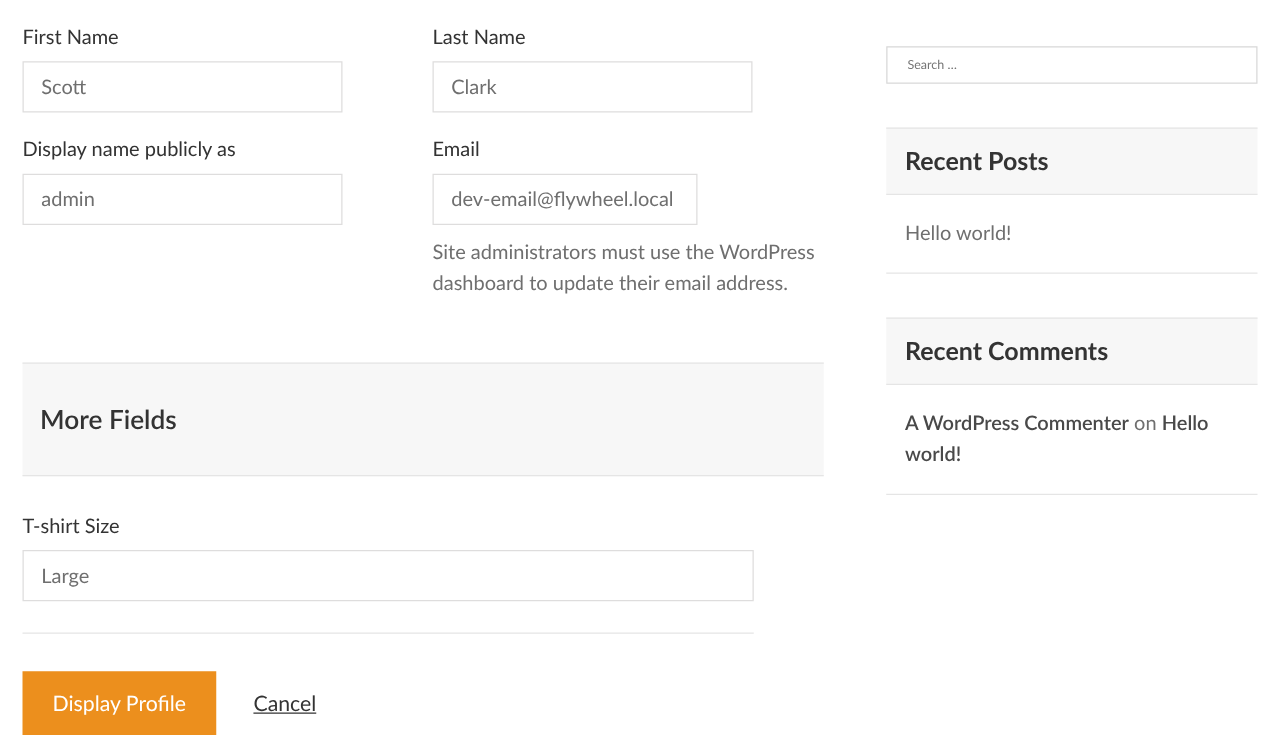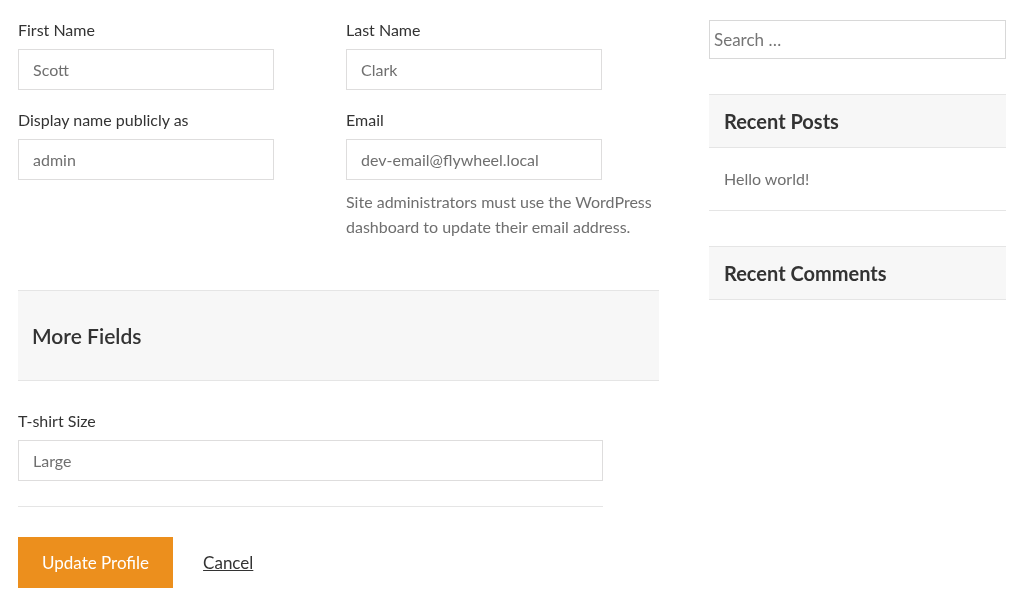--- a/index.html
+++ b/index.html
@@ -102,26 +102,26 @@
     }
     .cancel-link {
       color: #333333;
       text-decoration: underline;
       font-size: 17px;
       cursor: pointer;
     }
     
     .search-input {
       width: 100%;
-      padding: 8px 4px;
-      font-size: 17px;
+      padding: 8px 16px;
+      font-size: 10px;
       border: 1px solid #d8d8d8;
       color: #9a9a9a;
       font-family: inherit;
-      margin-top: 0;
+      margin-top: 17px;
     }
     .widget {
       margin-top: 35px;
     }
     .widget-header {
       background: #f7f7f7;
       border-top: 1px solid #e5e5e5;
       border-bottom: 1px solid #e5e5e5;
       padding: 14px 15px;
     }
@@ -167,38 +167,38 @@
       </div>
     </div>
 
     <div class="form-row">
       <div class="form-group">
         <label class="form-label">Display name publicly as</label>
         <input type="text" class="form-input" value="admin" style="">
       </div>
       <div class="form-group" style="width:310px;">
         <label class="form-label">Email</label>
-        <input type="text" class="form-input" style="width: 256px;" value="dev-email@flywheel.local">
+        <input type="text" class="form-input" style="width: 212px;" value="dev-email@flywheel.local">
         <div class="help-text">Site administrators must use the WordPress dashboard to update their email address.</div>
       </div>
     </div>
 
     <div class="section-header">
       <h2>More Fields</h2>
     </div>
 
     <div class="full-width-group">
       <label class="form-label">T-shirt Size</label>
       <input type="text" class="form-input" value="Large" style="">
     </div>
 
     <hr class="divider">
 
     <div class="button-row">
-      <button class="btn-primary">Update Profile</button>
+      <button class="btn-primary">Display Profile</button>
       <a class="cancel-link">Cancel</a>
     </div>
 
   </main>
 
   <aside class="sidebar">
     <input type="text" class="search-input" placeholder="Search …" style="">
 
     <div class="widget">
       <div class="widget-header">
@@ -206,15 +206,20 @@
       </div>
       <div class="widget-body">
         <a class="widget-link">Hello world!</a>
       </div>
     </div>
 
     <div class="widget">
       <div class="widget-header">
         <h3>Recent Comments</h3>
       </div>
+      <div class="widget-body">
+        <a class="widget-link strong">A WordPress Commenter</a>
+        <span class="on-text"> </span><span class="on-text">on</span><span class="on-text"> </span>
+        <a class="widget-link strong">Hello world!</a>
+      </div>
     </div>
   </aside>
 </div>
 
 </body></html>

